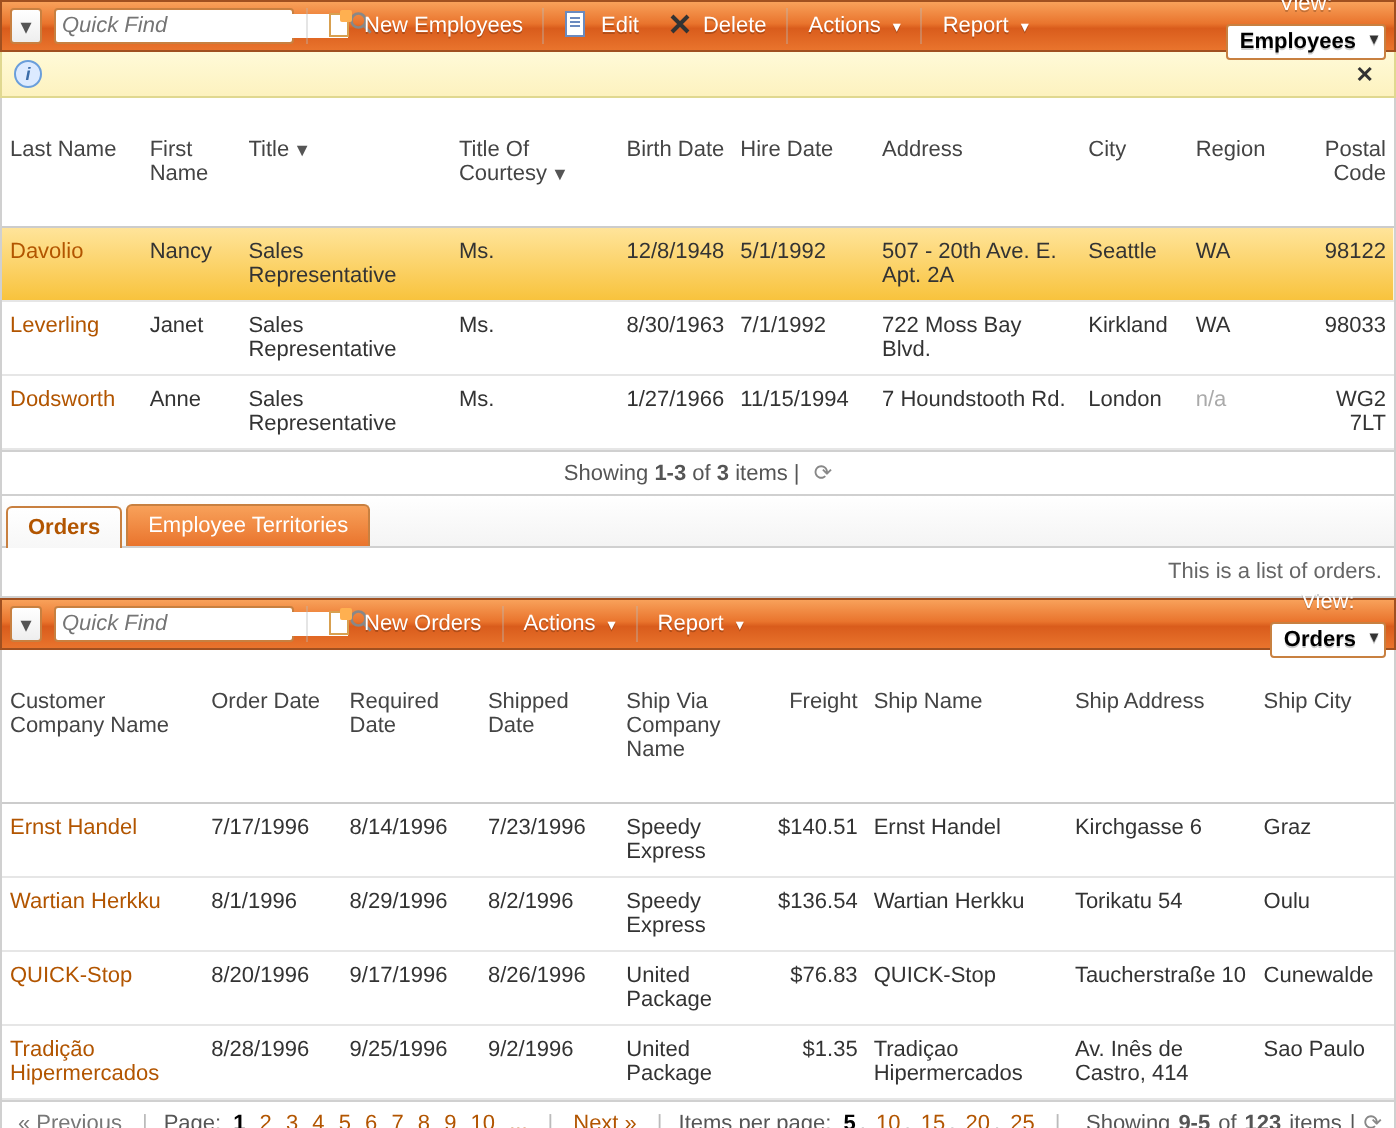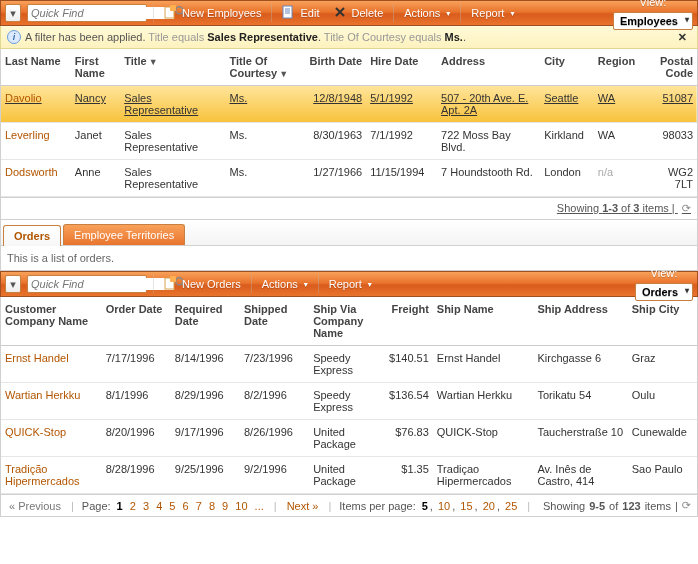--- a/index.html
+++ b/index.html
@@ -72,43 +72,42 @@
     .filter-bar b { color: #222; font-weight: bold; }
     .filter-bar .close-x { margin-left: auto; color: #333; font-weight: bold; cursor: pointer; padding: 0 4px; }
 
     
     .grid {
       border: 1px solid #d0d0d0; border-top: none;
       width: 100%;
     }
     table { border-collapse: collapse; width: 100%; table-layout: fixed; }
     thead th {
-      text-align: left; font-weight: bold; color: #444;
-      padding: 6px 4px; border-bottom: 1px solid #ccc;
+      text-align: left; font-weight: normal; color: #444;
+      padding: 20px 4px; border-bottom: 1px solid #ccc;
       vertical-align: top;
       cursor: pointer;
     }
     thead th.num { text-align: right; }
     tbody td {
       padding: 6px 4px; border-bottom: 1px solid #e6e6e6;
       vertical-align: top;
     }
     tbody td.num { text-align: right; }
     tbody tr.selected {
       background: linear-gradient(#ffe49a,#f8c23a);
-      text-decoration: underline;
     }
     .link-cell { color: #b25500; }
     .na { color: #aaa; }
     .filter-icon { font-size: 9px; color: #555; margin-left: 2px; }
 
     
     .grid-footer {
-      padding: 4px 6px; text-align: right; color: #555;
-      border: 1px solid #d0d0d0; border-top: none; text-decoration: underline;
+      padding: 4px 6px; text-align: center; color: #555;
+      border: 1px solid #d0d0d0; border-top: none;
     }
     .grid-footer .refresh-icon { cursor: pointer; color: #888; margin-left: 4px; }
     .pager {
       display: flex; align-items: center; padding: 4px 6px; color: #555;
       border: 1px solid #d0d0d0; border-top: none;
       gap: 4px; flex-wrap: wrap;
     }
     .pager .page-num { color: #b25500; cursor: pointer; padding: 0 2px; }
     .pager .page-num.current { color: #000; font-weight: bold; }
     .pager .divider { color: #bbb; margin: 0 4px; }
@@ -130,20 +129,21 @@
     }
     .tab.active {
       background: linear-gradient(#fff,#f7f7f7);
       color: #b25500; font-weight: bold;
       position: relative; top: 1px;
     }
     .tab-body {
       border: 1px solid #d0d0d0; border-top: none;
       padding: 6px;
       color: #666;
+      text-align: right;
     }
 
     .svg-icon { width: 14px; height: 14px; display: inline-block; }
   </style>
 </head>
 <body>
 
 <div class="toolbar">
   <div class="dropdown-btn">
     <span>▾</span>
@@ -197,29 +197,20 @@
   </div>
   <div class="tb-spacer"></div>
   <div class="view-sel">
     <span>View:</span>
     <div class="sel-box">Employees</div>
   </div>
 </div>
 
 <div class="filter-bar">
   <span class="info-icon">i</span>
-  <span>
-    <span>A filter has been applied.</span>
-    <span style="color:#999">Title</span>
-    <span style="color:#999">equals</span>
-    <b>Sales Representative</b><span>.</span>
-    <span style="color:#999">Title Of Courtesy</span>
-    <span style="color:#999">equals</span>
-    <b>Ms.</b><span>.</span>
-  </span>
   <span class="close-x">✕</span>
 </div>
 
 <div class="grid">
   <table>
     <colgroup>
       <col style="width:65px">
         <col style="width:46px">
         <col style="width:98px">
         <col style="width:67px">
@@ -248,21 +239,21 @@
         <tr class="selected">
           <td class="link-cell">Davolio</td>
           <td>Nancy</td>
           <td>Sales Representative</td>
           <td>Ms.</td>
           <td class="num">12/8/1948</td>
           <td>5/1/1992</td>
           <td>507 - 20th Ave. E. Apt. 2A</td>
           <td>Seattle</td>
           <td class="">WA</td>
-          <td class="num">51087</td>
+          <td class="num">98122</td>
         </tr>
         <tr>
           <td class="link-cell">Leverling</td>
           <td>Janet</td>
           <td>Sales Representative</td>
           <td>Ms.</td>
           <td class="num">8/30/1963</td>
           <td>7/1/1992</td>
           <td>722 Moss Bay Blvd.</td>
           <td>Kirkland</td>

